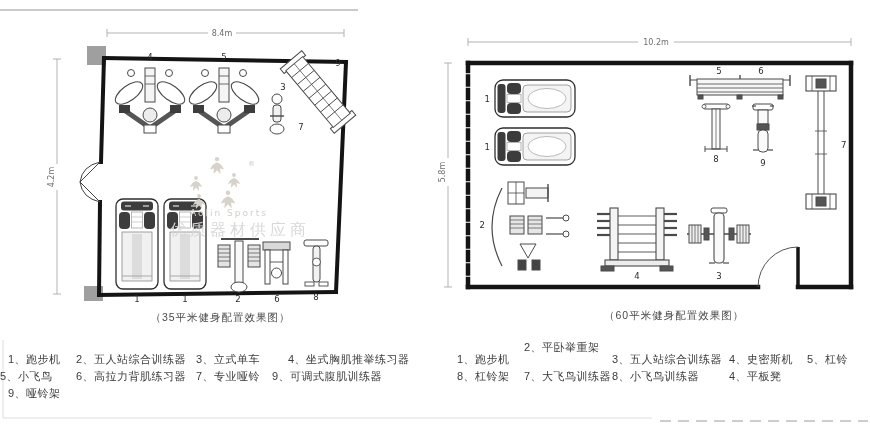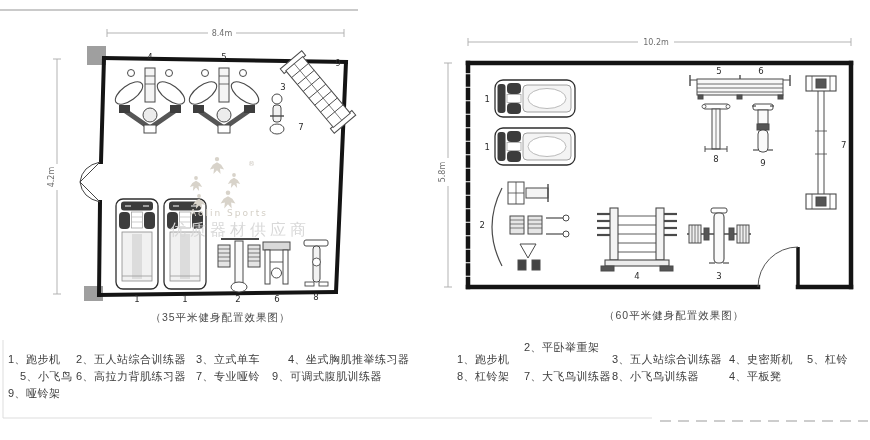--- a/index.html
+++ b/index.html
@@ -376,21 +376,21 @@
 </svg>
 
   <div class="abs caption" style="left:148px;top:311px;width:145px;">（35平米健身配置效果图）</div>
   <div class="abs caption" style="left:604px;top:309px;width:135px;">（60平米健身配置效果图）</div>
 
   <div>
     <span class="abs leg" style="left:8px;top:352px;">1、跑步机</span>
     <span class="abs leg" style="left:76px;top:352px;">2、五人站综合训练器</span>
     <span class="abs leg" style="left:196px;top:352px;">3、立式单车</span>
     <span class="abs leg" style="left:272px;top:352px;margin-left:16px;">4、坐式胸肌推举练习器</span>
-    <span class="abs leg" style="left:20px;top:369px;text-align:right;">5、小飞鸟</span>
+    <span class="abs leg" style="left:0;top:369px;text-align:right;">5、小飞鸟</span>
     <span class="abs leg" style="left:76px;top:369px;">6、高拉力背肌练习器</span>
     <span class="abs leg" style="left:196px;top:369px;">7、专业哑铃</span>
     <span class="abs leg" style="left:272px;top:369px;">9、可调式腹肌训练器</span>
     <span class="abs leg" style="left:8px;top:386px;text-align:right;">9、哑铃架</span>
   </div>
 
   <div>
     <span class="abs leg" style="left:457px;top:352px;">1、跑步机</span>
     <span class="abs leg" style="left:524px;top:340px;">2、平卧举重架</span>
     <span class="abs leg" style="left:612px;top:352px;">3、五人站综合训练器</span>

